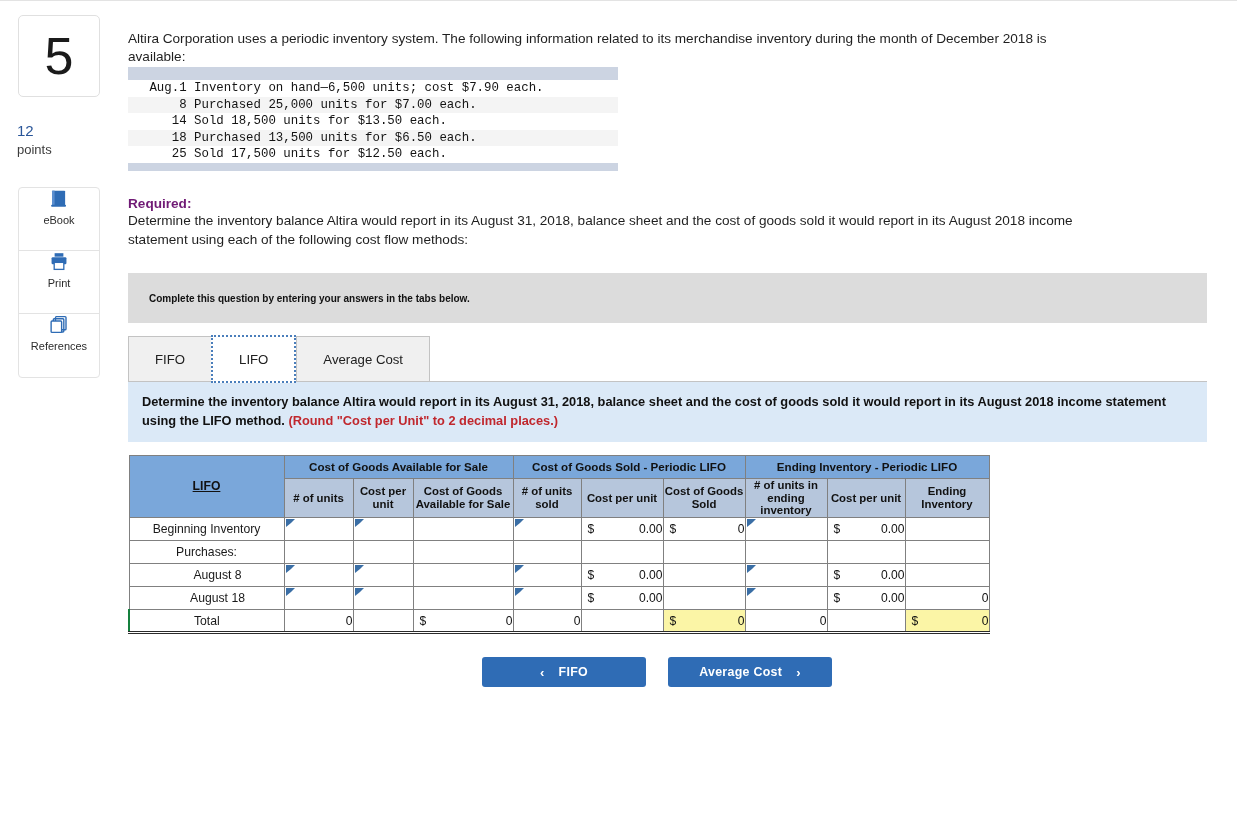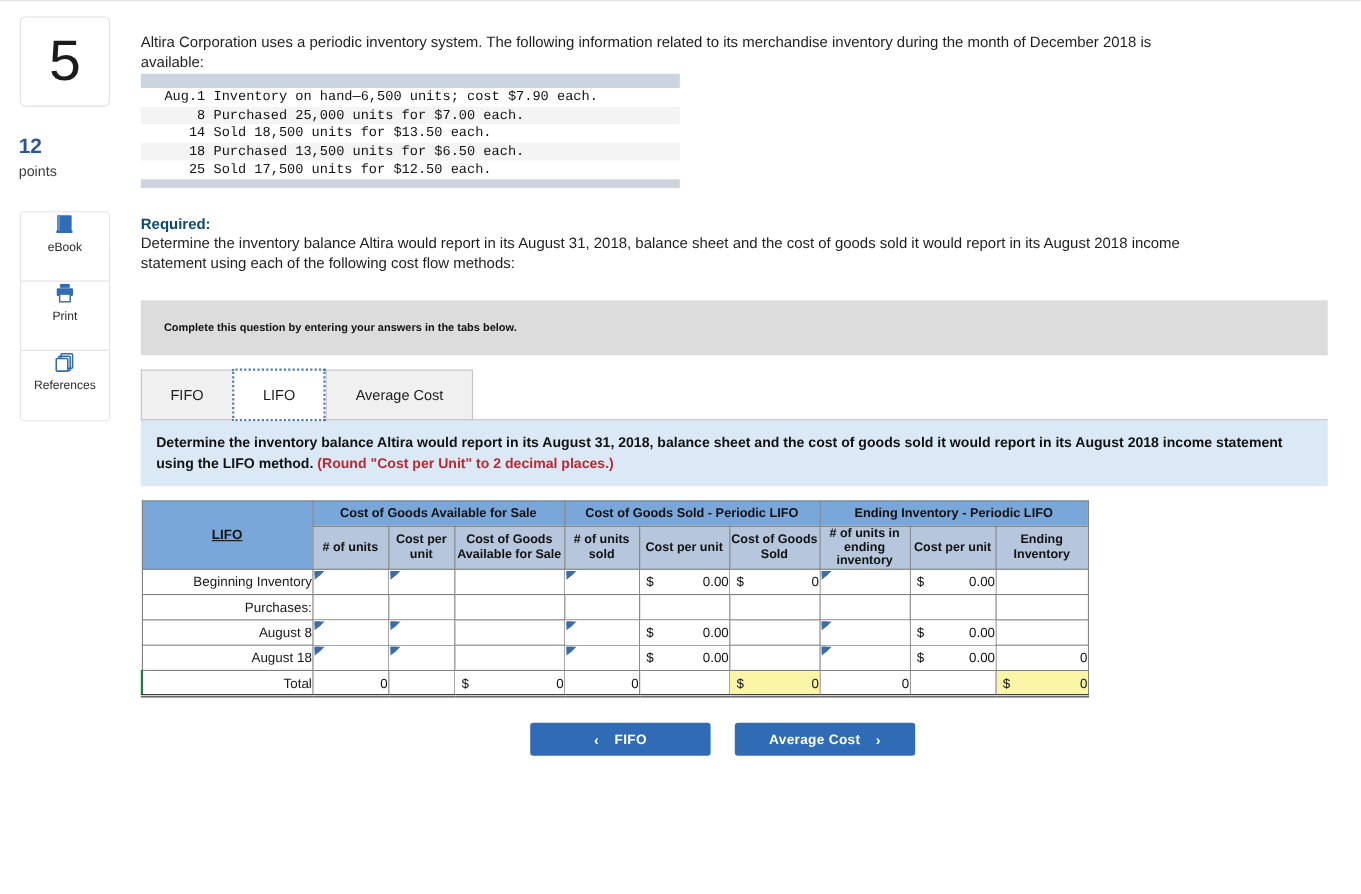--- a/index.html
+++ b/index.html
@@ -36,21 +36,21 @@
     font-size: 52px;
     font-weight: 400;
     color: #1b1b1b;
     line-height: 1;
     font-family: "Liberation Sans", sans-serif;
   }
   .points-wrap {
     margin: 24px 0 0 17px;
     line-height: 1.35;
   }
-  .points-num { font-size: 19px; color: #2a5699; font-weight: 700; }
+  .points-num { font-size: 15px; color: #2a5699; font-weight: 400; }
   .points-lbl { font-size: 13px; color: #3c3c3c; }
 
   .tool-stack {
     margin: 28px auto 0 auto;
     width: 82px;
     border: 1px solid #e3e3e3;
     border-radius: 4px;
     overflow: hidden;
     background: #fff;
   }
@@ -97,21 +97,21 @@
     font-size: 12.4px;
     line-height: 16.6px;
     white-space: pre;
     color: #131313;
     padding-left: 14px;
     height: 16.6px;
   }
   .mono-row.alt { background: #f4f4f4; }
 
   .req-wrap { margin-top: 25px; max-width: 945px; }
-  .req-title { font-size: 13.6px; font-weight: bold; color: #0c4a6e; }
+  .req-title { font-size: 13.6px; font-weight: bold; color: #701a75; }
   .req-body { font-size: 13.6px; line-height: 1.38; color: #1f1f1f; margin-top: 1px; }
 
   
   .complete-banner {
     margin-top: 24px;
     width: 1079px;
     height: 50px;
     background: #dcdcdc;
     display: flex; align-items: center;
   }
@@ -206,21 +206,21 @@
   td.corner {
     background: #7aa7da;
     text-align: center;
     border-color: #6b8fba;
   }
   td.corner u {
     font-size: 12.2px; font-weight: bold; color: #111;
   }
 
   td.rowlabel {
-    text-align: right;
+    text-align: center;
     padding-left: 5px;
     font-size: 12.2px;
     color: #1a1a1a;
     background: #fff;
     border-color: #9a9a9a;
   }
   td.rowlabel.indent { padding-left: 22px; }
 
   
   td.blank { background: #fff; border-color: #9a9a9a; }

